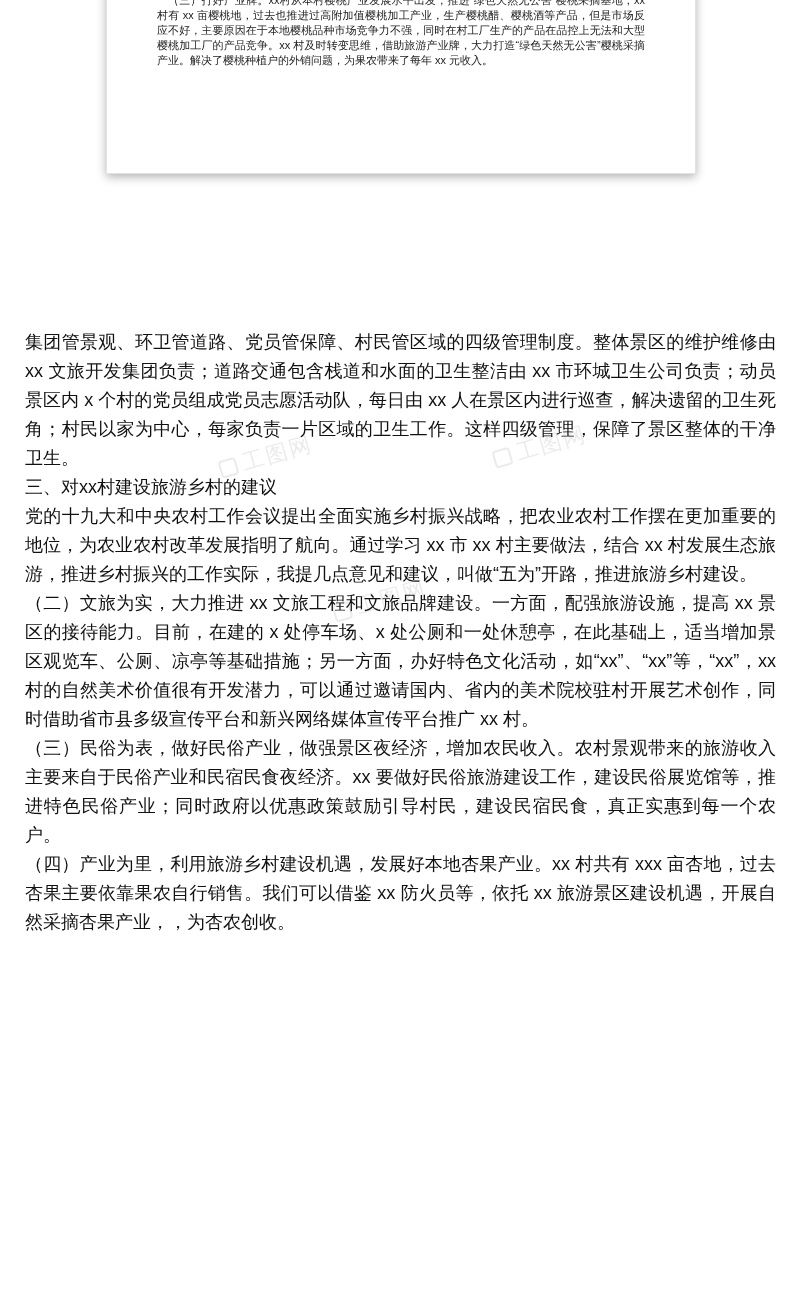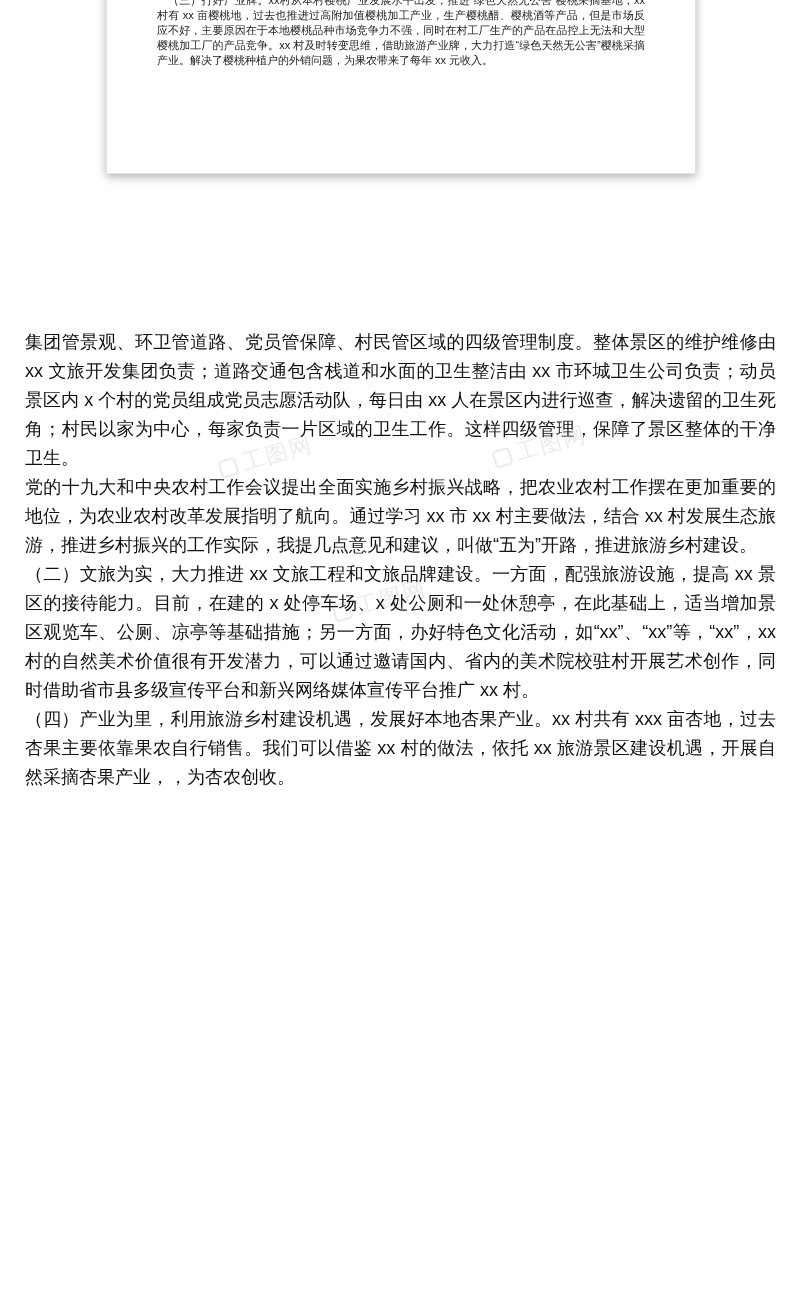--- a/index.html
+++ b/index.html
@@ -88,16 +88,18 @@
   <span class="wm-icon"></span>
   <span>工图网</span>
 </div>
 <div class="watermark wm-3">
   <span class="wm-icon"></span>
   <span>工图网</span>
 </div>
 
 <div class="body-text">
   <p>集团管景观、环卫管道路、党员管保障、村民管区域的四级管理制度。整体景区的维护维修由 xx 文旅开发集团负责；道路交通包含栈道和水面的卫生整洁由 xx 市环城卫生公司负责；动员景区内 x 个村的党员组成党员志愿活动队，每日由 xx 人在景区内进行巡查，解决遗留的卫生死角；村民以家为中心，每家负责一片区域的卫生工作。这样四级管理，保障了景区整体的干净卫生。</p>
+  <p>三、对xx村建设旅游乡村的建议</p>
   <p>党的十九大和中央农村工作会议提出全面实施乡村振兴战略，把农业农村工作摆在更加重要的地位，为农业农村改革发展指明了航向。通过学习 xx 市 xx 村主要做法，结合 xx 村发展生态旅游，推进乡村振兴的工作实际，我提几点意见和建议，叫做“五为”开路，推进旅游乡村建设。</p>
   <p>（二）文旅为实，大力推进 xx 文旅工程和文旅品牌建设。一方面，配强旅游设施，提高 xx 景区的接待能力。目前，在建的 x 处停车场、x 处公厕和一处休憩亭，在此基础上，适当增加景区观览车、公厕、凉亭等基础措施；另一方面，办好特色文化活动，如“xx”、“xx”等，“xx”，xx 村的自然美术价值很有开发潜力，可以通过邀请国内、省内的美术院校驻村开展艺术创作，同时借助省市县多级宣传平台和新兴网络媒体宣传平台推广 xx 村。</p>
-  <p>（四）产业为里，利用旅游乡村建设机遇，发展好本地杏果产业。xx 村共有 xxx 亩杏地，过去杏果主要依靠果农自行销售。我们可以借鉴 xx 村的做法，依托 xx 旅游景区建设机遇，开展自然采摘杏果产业，，为杏农创收。</p>
+  <p>（三）民俗为表，做好民俗产业，做强景区夜经济，增加农民收入。农村景观带来的旅游收入主要来自于民俗产业和民宿民食夜经济。xx 要做好民俗旅游建设工作，建设民俗展览馆等，推进特色民俗产业；同时政府以优惠政策鼓励引导村民，建设民宿民食，真正实惠到每一个农户。</p>
+  <p>（四）产业为里，利用旅游乡村建设机遇，发展好本地杏果产业。xx 村共有 xxx 亩杏地，过去杏果主要依靠果农自行销售。我们可以借鉴 xx 防火员等，依托 xx 旅游景区建设机遇，开展自然采摘杏果产业，，为杏农创收。</p>
 </div>
 
 </body></html>

